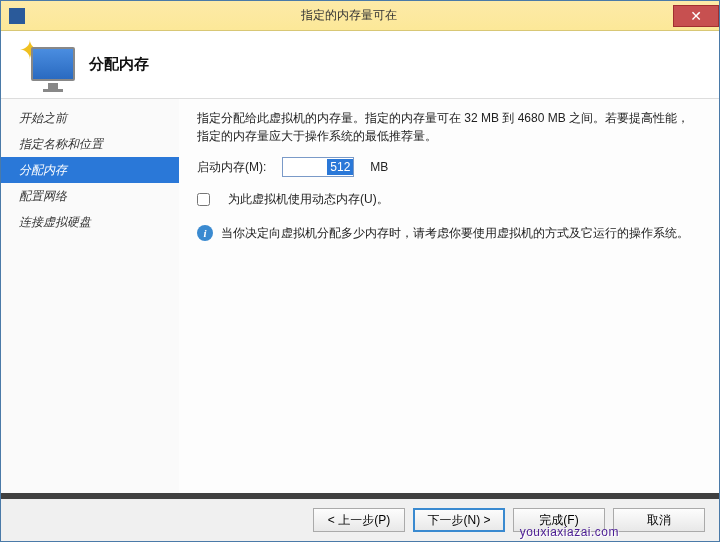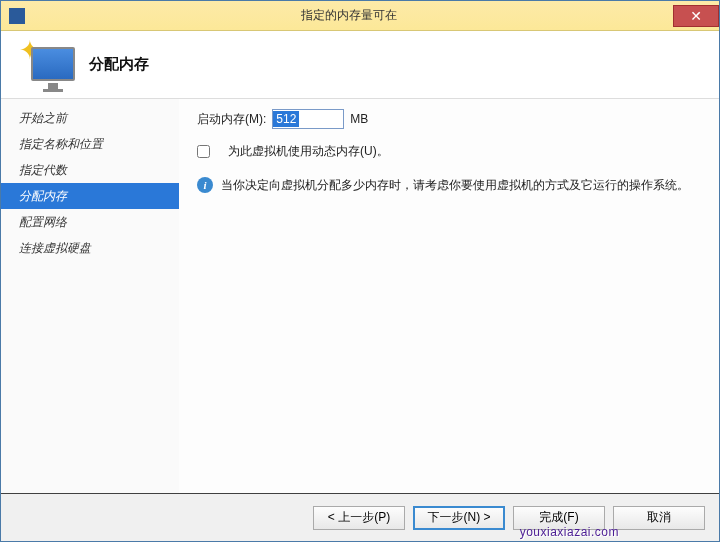--- a/index.html
+++ b/index.html
@@ -138,30 +138,31 @@
   font-size: 12px;
 }
 .desc-text {
   line-height: 18px;
   margin-bottom: 12px;
 }
 .field-row {
   display: flex;
   align-items: center;
   margin-bottom: 14px;
-  gap: 6px;
+  gap: 16px;
 }
 .field-label { }
 .selected-value {
   width: 72px;
   height: 20px;
   border: 1px solid #7a9ac8;
   background: #fff;
   display: inline-flex;
   align-items: center;
+  justify-content: flex-end;
   padding: 0;
 }
 .selected-inner {
   background: #2a78d8;
   color: #fff;
   padding: 1px 3px;
   font-size: 12px;
 }
 .checkbox-row {
   display: flex;
@@ -193,21 +194,21 @@
   font-family: Georgia, serif;
   flex-shrink: 0;
   margin-top: 1px;
 }
 .info-text {
   line-height: 18px;
   text-align: center;
 }
 .footer {
   height: 48px;
-  border-top: 1px solid #404040;
+  border-top: 6px solid #404040;
   display: flex;
   align-items: center;
   justify-content: flex-end;
   padding: 0 14px;
   gap: 8px;
   background: #f0f0f0;
   position: relative;
 }
 .wizard-btn {
   min-width: 92px;
@@ -252,27 +253,27 @@
       <div class="monitor-stand"></div>
       <div class="monitor-base"></div>
     </div>
     <h1 class="header-title">分配内存</h1>
   </div>
 
   <div class="body-area">
     <div class="sidebar">
       <div class="sidebar-item">开始之前</div>
       <div class="sidebar-item">指定名称和位置</div>
-      <div class="sidebar-item">指定代数</div>
       <div class="sidebar-item selected">分配内存</div>
       <div class="sidebar-item">配置网络</div>
       <div class="sidebar-item">连接虚拟硬盘</div>
     </div>
 
     <div class="main-panel">
+      <p class="desc-text">指定分配给此虚拟机的内存量。指定的内存量可在 32 MB 到 4680 MB 之间。若要提高性能，指定的内存量应大于操作系统的最低推荐量。</p>
 
       <div class="field-row">
         <span class="field-label">启动内存(M):</span>
         <span class="selected-value">
           <span class="selected-inner">512</span>
         </span>
         <span>MB</span>
       </div>
 
       <div class="checkbox-row">

